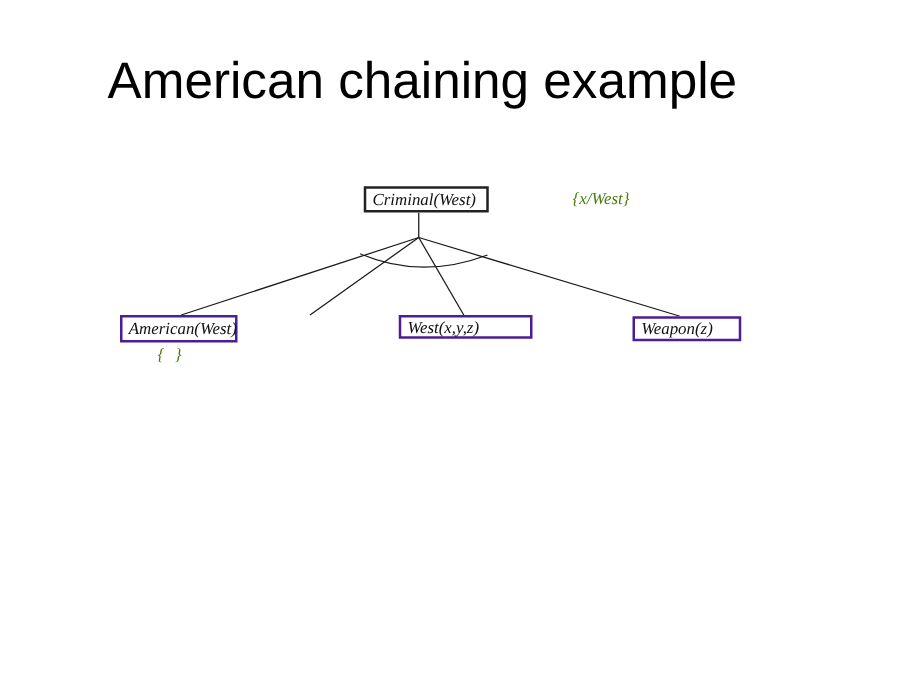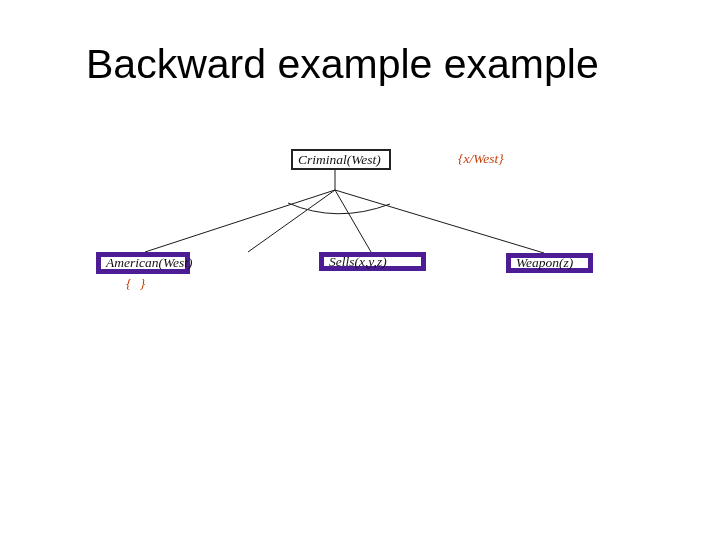--- a/index.html
+++ b/index.html
@@ -27,21 +27,21 @@
     width: 720px; height: 540px;
   }
   .edges-svg line, .edges-svg path {
     stroke: #1a1a1a;
     stroke-width: 1;
     fill: none;
   }
   .node {
     position: absolute;
     box-sizing: border-box;
-    border: 5px solid #4c1d95;
+    border: 2px solid #4c1d95;
     background: #ffffff;
     display: flex;
     align-items: center;
     padding-left: 5px;
     font-style: italic;
     font-size: 13.5px;
     color: #111111;
     white-space: nowrap;
   }
   .node-root {
@@ -49,32 +49,32 @@
     border-width: 2px; border-color: #222222;
   }
   .node-american { left: 96px;  top: 252px; width: 94px;  height: 22px; }
   .node-weapon   { left: 207px; top: 252px; width: 81px;  height: 21px; }
   .node-sells    { left: 319px; top: 252px; width: 107px; height: 19px; }
   .node-hostile  { left: 506px; top: 253px; width: 87px;  height: 20px; }
   .annot {
     position: absolute;
     font-style: italic;
     font-size: 13.5px;
-    color: #c2410c;
+    color: #4d7c0f;
     white-space: nowrap;
   }
   .annot-root { left: 458px; top: 151px; }
   .annot-american { left: 126px; top: 276px; word-spacing: 5px; }
 </style>
 </head>
 <body>
 
 <div class="slide">
 
-  <div class="slide-title">Backward example example</div>
+  <div class="slide-title">American chaining example</div>
 
   <svg class="edges-svg" viewBox="0 0 720 540" xmlns="http://www.w3.org/2000/svg">
     <line x1="335" y1="170" x2="335" y2="190"></line>
     <line x1="335" y1="190" x2="145" y2="252"></line>
     <line x1="335" y1="190" x2="248" y2="252"></line>
     <line x1="335" y1="190" x2="371" y2="252"></line>
     <line x1="335" y1="190" x2="544" y2="253"></line>
     <path d="M 288 203 Q 337 224 390 204"></path>
   </svg>
 
@@ -85,20 +85,20 @@
   <div class="annot annot-root">{x/West}</div>
 
   <div class="node node-american">
     <span>American(West)</span>
   </div>
 
   <div class="annot annot-american">{ }</div>
 
 
   <div class="node node-sells">
-    <span>Sells(x,y,z)</span>
+    <span>West(x,y,z)</span>
   </div>
 
   <div class="node node-hostile">
     <span>Weapon(z)</span>
   </div>
 
 </div>
 
 </body></html>

